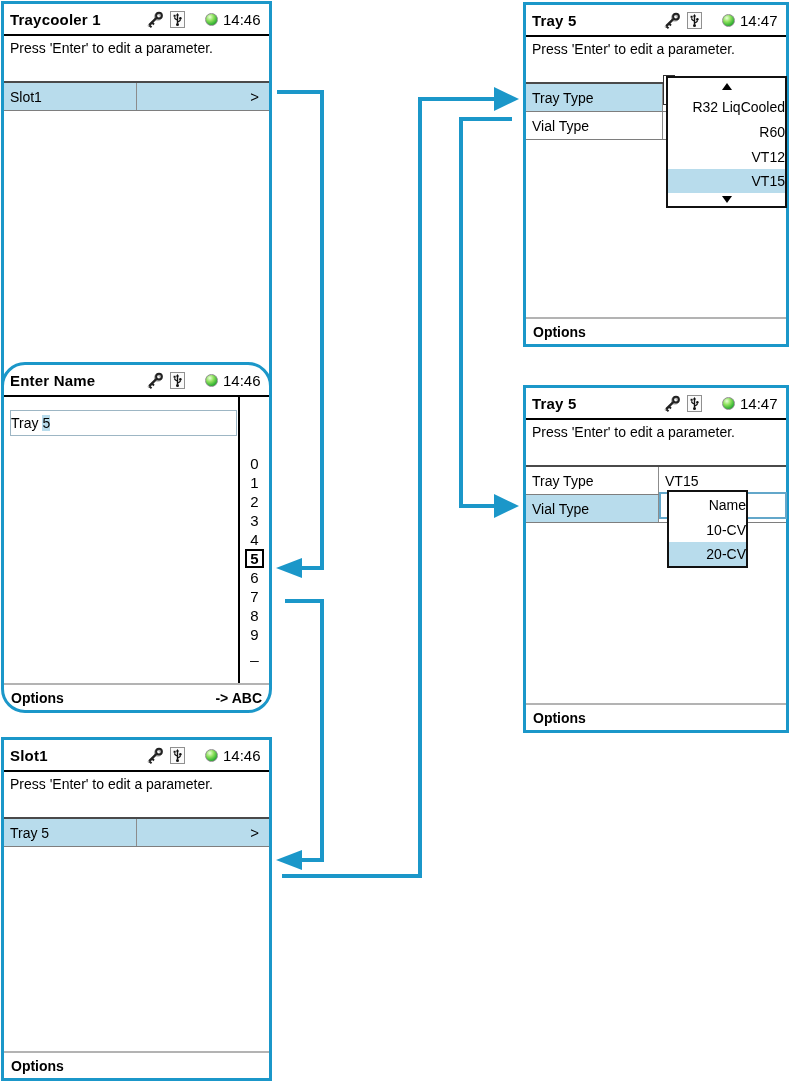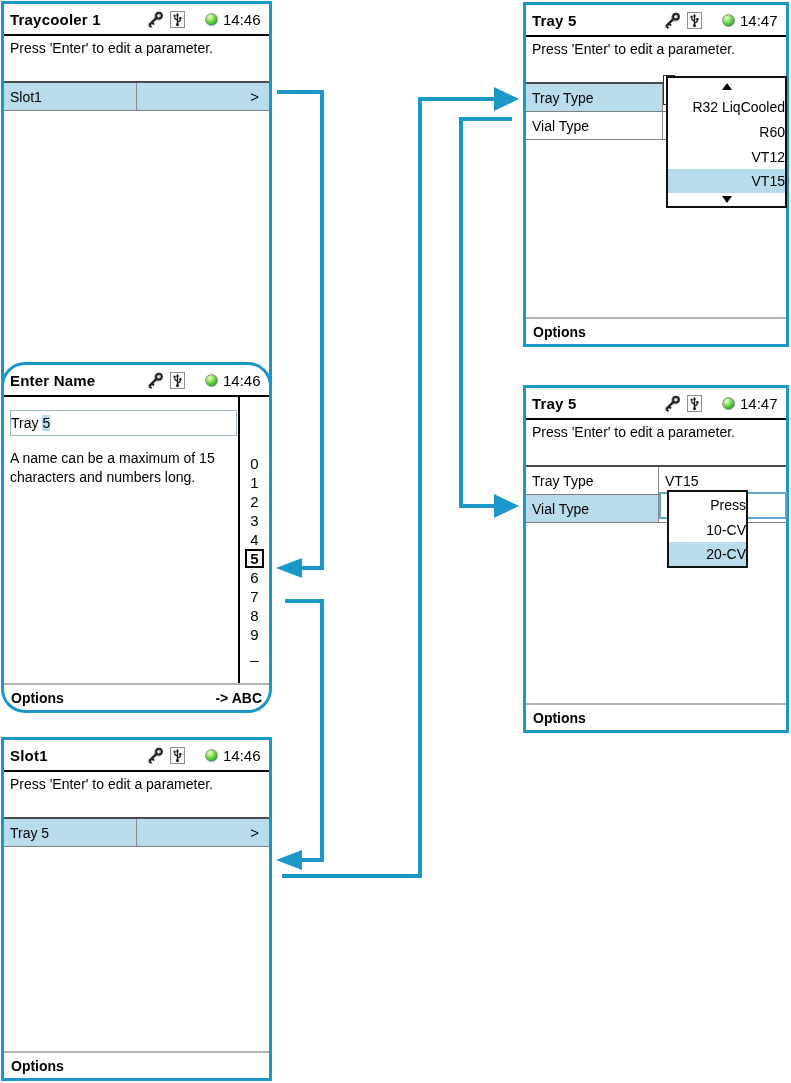--- a/index.html
+++ b/index.html
@@ -181,21 +181,20 @@
         <rect x="3.6" y="3.8" width="2" height="2" fill="#111"></rect>
         <path d="M7.5 11 C9 10.6 10.4 9.8 10.4 8.2" stroke="#111" stroke-width="1.2" fill="none"></path>
         <circle cx="10.4" cy="7.2" r="1.2" fill="#111"></circle>
       </svg>
       <span class="led"></span>
       <span class="time">14:46</span>
     </span>
   </div>
   <div class="pbody">
     <div class="nameinput"><span>Tray </span><span class="selchar">5</span></div>
-    <div class="note">A name can be a maximum of 15 characters and numbers long.</div>
     <div class="charcol">
       <div class="sp"></div>
       <div class="ch">
           <span>0</span>
         </div>
       <div class="ch">
           <span>1</span>
         </div>
       <div class="ch">
           <span>2</span>
@@ -383,21 +382,21 @@
       </div>
     <div class="cr"></div>
   </div>
   <div class="pbody"></div>
   <div class="optionsbar">
     <span>Options</span>
   </div>
   <div class="editcell-vt"></div>
   <div class="dropdown" id="dd-vialtype">
     <div class="dd-item">
-        <span>Press</span>
+        <span>Name</span>
       </div>
     <div class="dd-item">
         <span>10-CV</span>
       </div>
     <div class="dd-item last hl">
         <span>20-CV</span>
       </div>
   </div>
 </div>
 

